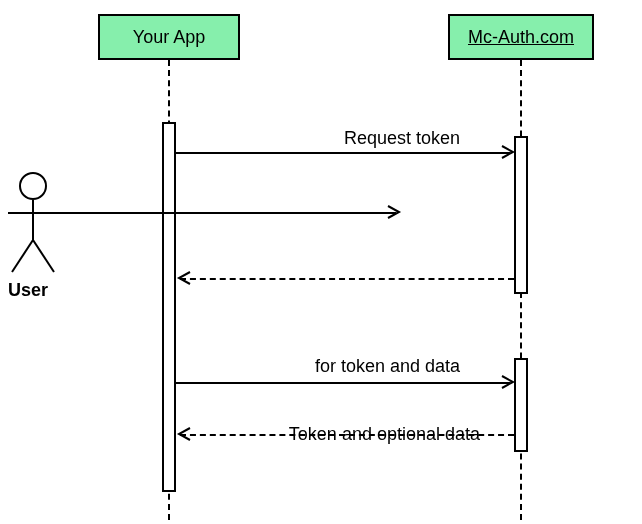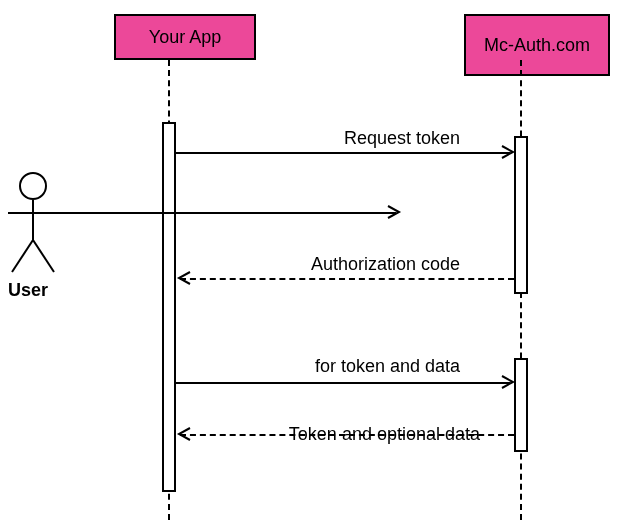--- a/index.html
+++ b/index.html
@@ -14,26 +14,25 @@
   }
   .stage {
     position: relative;
     width: 642px;
     height: 524px;
   }
   
   .p-box {
     position: absolute;
     border: 2px solid #000;
-    background: #ec4899;
+    background: #86efac;
     display: flex;
     align-items: center;
     justify-content: center;
     box-sizing: border-box;
-    margin-left: 16px;
   }
   
   .lifeline {
     position: absolute;
     width: 0;
     border-left: 2px dashed #000;
   }
   
   .act {
     position: absolute;
@@ -87,21 +86,21 @@
 </style>
 </head>
 <body>
 
 <div class="stage">
 
   <div class="p-box" style="left:98px; top:14px; width:142px; height:46px;">
     <span>Your App</span>
   </div>
 
-  <div class="p-box" style="left:448px; top:14px; width:146px; height:62px;">
+  <div class="p-box" style="left:448px; top:14px; width:146px; height:46px;text-decoration:underline;">
     <span>Mc-Auth.com</span>
   </div>
 
   <div class="lifeline" style="left:168px; top:60px; height:460px;"></div>
   <div class="lifeline" style="left:520px; top:60px; height:460px;"></div>
 
   <div class="act" style="left:162px; top:122px; height:370px;"></div>
   <div class="act" style="left:514px; top:136px; height:158px;"></div>
   <div class="act" style="left:514px; top:358px; height:94px;"></div>
 
@@ -123,21 +122,20 @@
 
   <div class="hline" style="left:58px; top:212px; width:338px;"></div>
   <svg class="arrow-right" style="left:386px; top:204px;" width="16" height="16">
     <polyline points="2,2 13,8 2,14" fill="none" stroke="#000" stroke-width="2"></polyline>
   </svg>
 
   <div class="hline dashed" style="left:180px; top:278px; width:334px;"></div>
   <svg class="arrow-left" style="left:176px; top:270px;" width="16" height="16">
     <polyline points="14,2 3,8 14,14" fill="none" stroke="#000" stroke-width="2"></polyline>
   </svg>
-  <div class="label" style="left:230px; top:254px; width:230px;">Authorization code</div>
 
   <div class="hline" style="left:176px; top:382px; width:334px;"></div>
   <svg class="arrow-right" style="left:500px; top:374px;" width="16" height="16">
     <polyline points="2,2 13,8 2,14" fill="none" stroke="#000" stroke-width="2"></polyline>
   </svg>
   <div class="label" style="left:230px; top:356px; width:230px;">for token and data</div>
 
   <div class="hline dashed" style="left:180px; top:434px; width:334px;"></div>
   <svg class="arrow-left" style="left:176px; top:426px;" width="16" height="16">
     <polyline points="14,2 3,8 14,14" fill="none" stroke="#000" stroke-width="2"></polyline>

